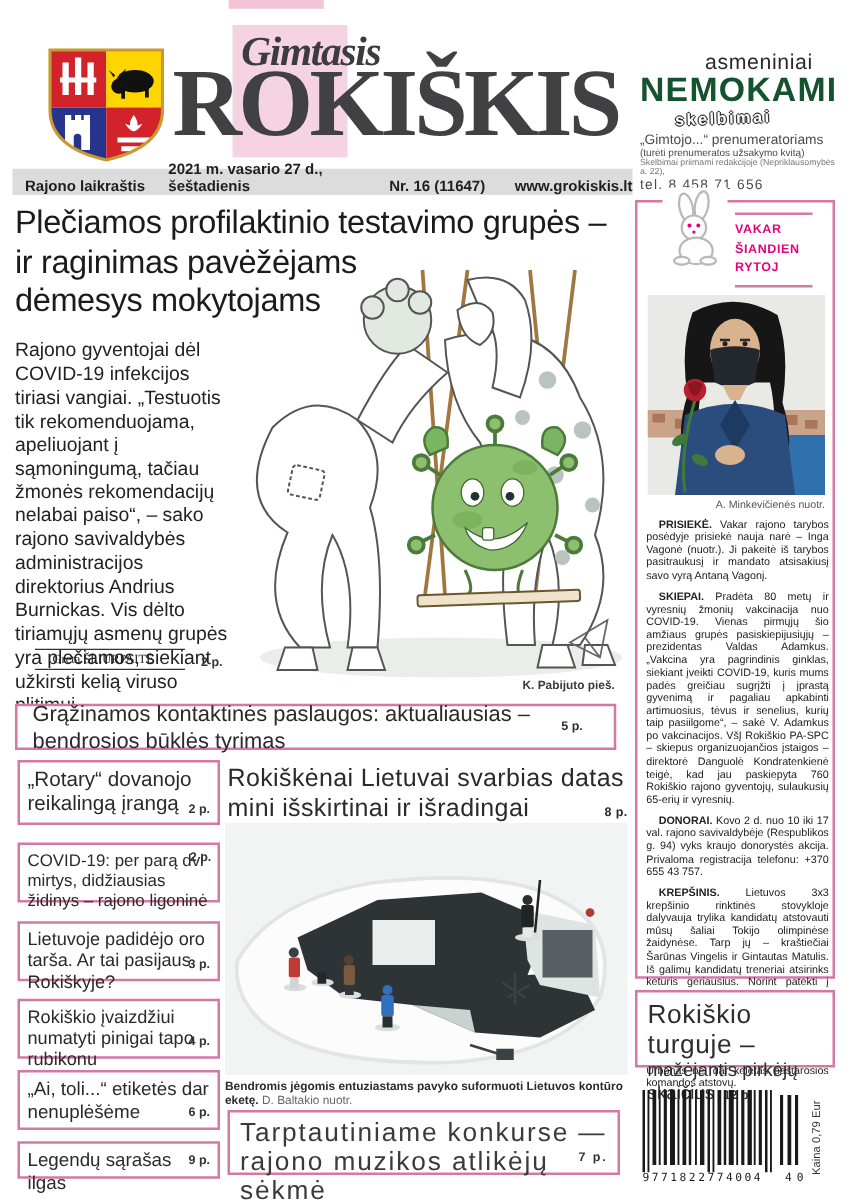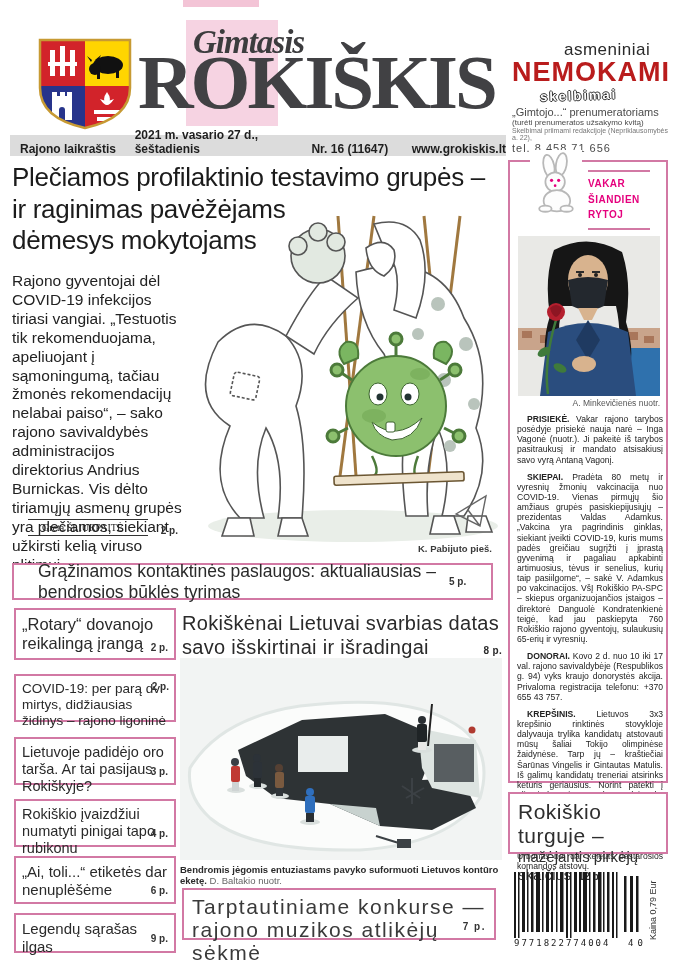--- a/index.html
+++ b/index.html
@@ -18,21 +18,21 @@
     font-family:"Liberation Serif", serif; font-style:italic; font-weight:bold;
     font-size:33px; color:#3c3c3e; letter-spacing:-1px;
   }
   .logo-main {
     position:absolute; left:138px; top:44px; width:372px;
     font-family:"Liberation Serif", serif; font-weight:bold;
     font-size:77px; color:#414144; letter-spacing:-3px; line-height:1;
   }
   .promo { position:absolute; left:512px; top:40px; width:160px; text-align:left; }
   .promo-l1 { font-size:17px; color:#2a2a2a; margin-left:52px; letter-spacing:.5px; }
-  .promo-l2 { font-size:27px; font-weight:bold; color:#b91c1c; letter-spacing:1px; line-height:.95; }
+  .promo-l2 { font-size:27px; font-weight:bold; color:#14532d; letter-spacing:1px; line-height:.95; }
   .promo-l3 {
     display:inline-block; margin-top:-22px; margin-left:28px; position:relative;
     font-size:13px; font-weight:bold; letter-spacing:2px; color:#fff;
     text-shadow:-1px 0 #333,1px 0 #333,0 -1px #333,0 1px #333;
     transform:rotate(-2deg);
   }
   .promo-l4 { font-size:11px; color:#4a4a4a; margin-top:2px; }
   .promo-l5 { font-size:8px; color:#4a4a4a; }
   .promo-l6 { font-size:7px; color:#777; }
   .promo-l7 { font-size:11px; color:#4a4a4a; letter-spacing:1px; margin-top:1px; }
@@ -53,33 +53,33 @@
     display:block; width:120px; border-top:1px solid #333; border-bottom:1px solid #333;
     font-family:"Liberation Serif", serif; font-size:10px; padding:2px 0 2px 14px; color:#222;
   }
   .byline-page { position:absolute; right:0; top:6px; font-size:10px; font-weight:bold; color:#333; }
   .cartoon { position:absolute; left:188px; top:214px; }
   .cartoon-credit { position:absolute; left:418px; top:543px; font-size:9.5px; font-weight:bold; color:#3a3a3a; }
   
   .tbox { position:absolute; border:2px solid #d279a4; background:#fff; color:#2a2a2a; }
   .tbox .pg { font-size:10px; font-weight:bold; color:#333; white-space:nowrap; }
   .tbox-wide { left:12px; top:563px; width:481px; height:37px; font-size:17.5px; display:flex; align-items:center; }
-  .tbox-wide span:first-child{ padding-left:24px; width:435px; }
+  .tbox-wide span:first-child{ padding-left:12px; width:435px; }
   .tbox-rotary { left:14px; top:608px; width:162px; height:52px; font-size:16.5px; line-height:1.15; padding:5px 6px; }
   .tbox-rotary .pg { position:absolute; right:6px; bottom:5px; }
   .tbox-l { left:14px; width:162px; font-size:14.5px; line-height:1.18; padding:5px 6px; }
   .tbox-covid { top:674px; height:48px; font-size:13.5px; }
   .tbox-covid .pg { position:absolute; right:5px; top:5px; }
   .tbox-air { top:737px; height:48px; }
   .tbox-air .pg { position:absolute; right:6px; bottom:5px; }
   .tbox-image { top:799px; height:48px; }
   .tbox-image .pg { position:absolute; right:6px; bottom:5px; }
   .tbox-aitoli { top:856px; height:48px; font-size:15px; }
   .tbox-aitoli .pg { position:absolute; right:6px; bottom:5px; }
-  .tbox-legend { top:913px; height:40px; font-size:15px; }
+  .tbox-legend { top:913px; height:30px; font-size:15px; }
   .tbox-legend .pg { position:absolute; right:6px; bottom:6px; }
   
   .center-headline { position:absolute; left:182px; top:612px; width:320px; font-size:20px; line-height:1.18; color:#2a2a2a; letter-spacing:.3px; }
   .center-headline .pg { position:absolute; right:0; bottom:2px; font-size:10px; font-weight:bold; }
   .snow-photo { position:absolute; left:180px; top:658px; }
   .photo-caption { position:absolute; left:180px; top:864px; width:322px; font-size:9.5px; color:#2b2b2b; }
   .photo-caption b { font-weight:bold; }
   .photo-caption .credit { color:#666; font-weight:normal; }
   .tbox-music { left:182px; top:888px; width:314px; height:52px; font-size:21px; letter-spacing:1.5px; line-height:1.1; padding:5px 8px; color:#3a3a3a; }
   .tbox-music .pg { position:absolute; right:8px; bottom:6px; }
@@ -283,21 +283,21 @@
     <span>„Ai, toli...“ etiketės dar nenuplėšėme</span>
     <span class="pg">6 p.</span>
   </div>
   <div class="tbox tbox-l tbox-legend">
     <span>Legendų sąrašas ilgas</span>
     <span class="pg">9 p.</span>
   </div>
 
   <div class="center-headline">
     <div>Rokiškėnai Lietuvai svarbias datas</div>
-    <div>savo išskirtinai ir išradingai</div>
+    <div>mini išskirtinai ir išradingai</div>
     <span class="pg">8 p.</span>
   </div>
 
   <svg class="snow-photo" width="322" height="202" viewBox="0 0 322 202">
     <rect width="322" height="202" fill="#f2f4f3"></rect>
     <path d="M10,110 Q40,60 120,48 Q220,36 268,62 Q316,86 300,140 Q270,186 180,192 Q70,194 30,160 Q6,138 10,110 Z" fill="#fbfcfb" stroke="#e0e6e4" stroke-width="3"></path>
     <g>
       <path d="M58,92 L122,62 L205,56 L238,70 L252,96 L242,122 L282,120 L296,150 L252,172 L200,168 L150,146 L96,140 L66,118 Z" fill="#2e3335"></path>
       <rect x="118" y="78" width="50" height="36" fill="#e9edec"></rect>
       <path d="M238,70 L296,82 L300,140 L252,130 L242,110 Z" fill="#dde4e1"></path>

